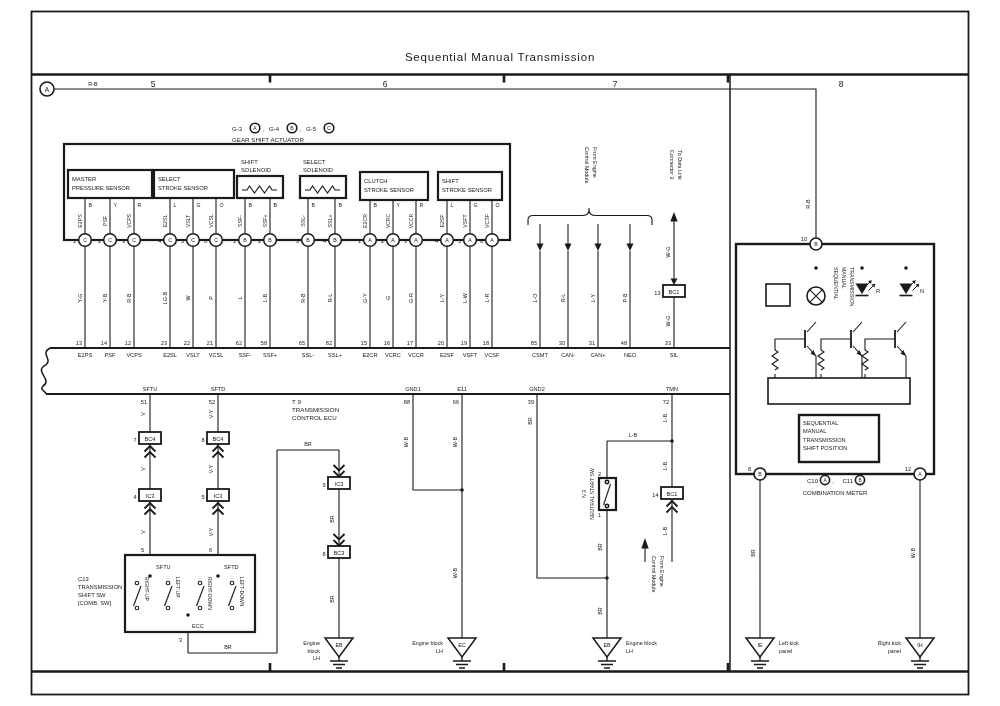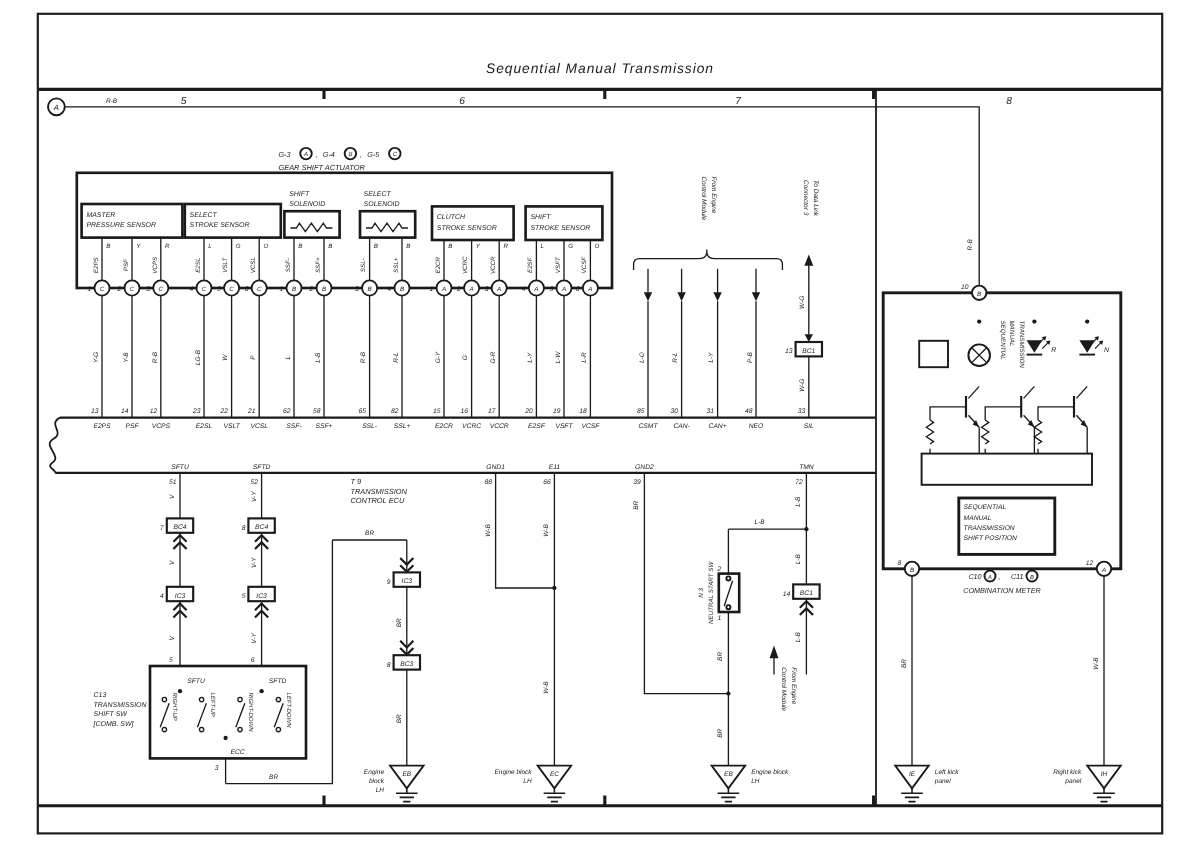--- a/index.html
+++ b/index.html
@@ -1,16 +1,16 @@
 <!DOCTYPE html>
 <html><head>
 <meta charset="utf-8">
 <style>
   html,body{margin:0;padding:0;background:#e8e8e8;}
-  .stage{width:1000px;height:706px;background:#ffffff;position:relative;overflow:hidden;font-style:italic;}
+  .stage{width:1000px;height:706px;background:#ffffff;position:relative;overflow:hidden;}
   svg{font-family:"Liberation Sans","DejaVu Sans",sans-serif;}
   svg text{fill:#1a1a1a;}
   .w{stroke:#1a1a1a;stroke-width:1.1;fill:none;}
   .w15{stroke:#1a1a1a;stroke-width:1.5;fill:none;}
   .w2{stroke:#1a1a1a;stroke-width:1.8;fill:none;}
   .w25{stroke:#1a1a1a;stroke-width:2.6;fill:none;}
   .bx{fill:#fff;stroke:#1a1a1a;stroke-width:1.6;}
   .bx2{fill:#fff;stroke:#1a1a1a;stroke-width:2.2;}
   .bx24{fill:#fff;stroke:#1a1a1a;stroke-width:2.4;}
   .solid{fill:#1a1a1a;stroke:none;}

